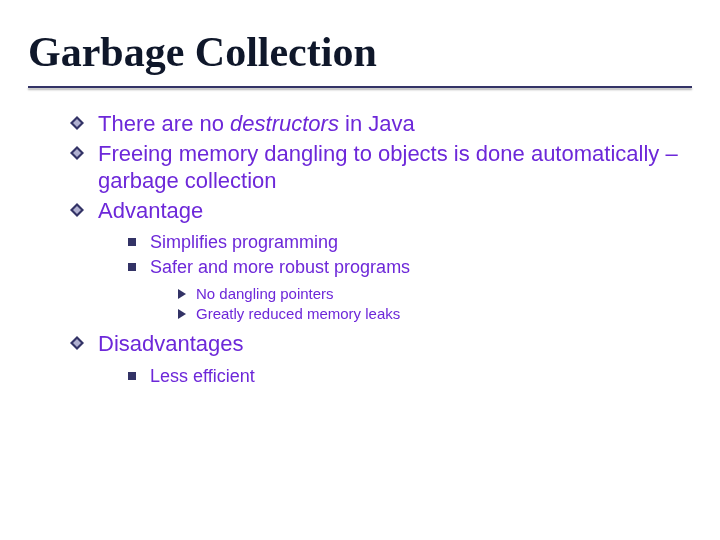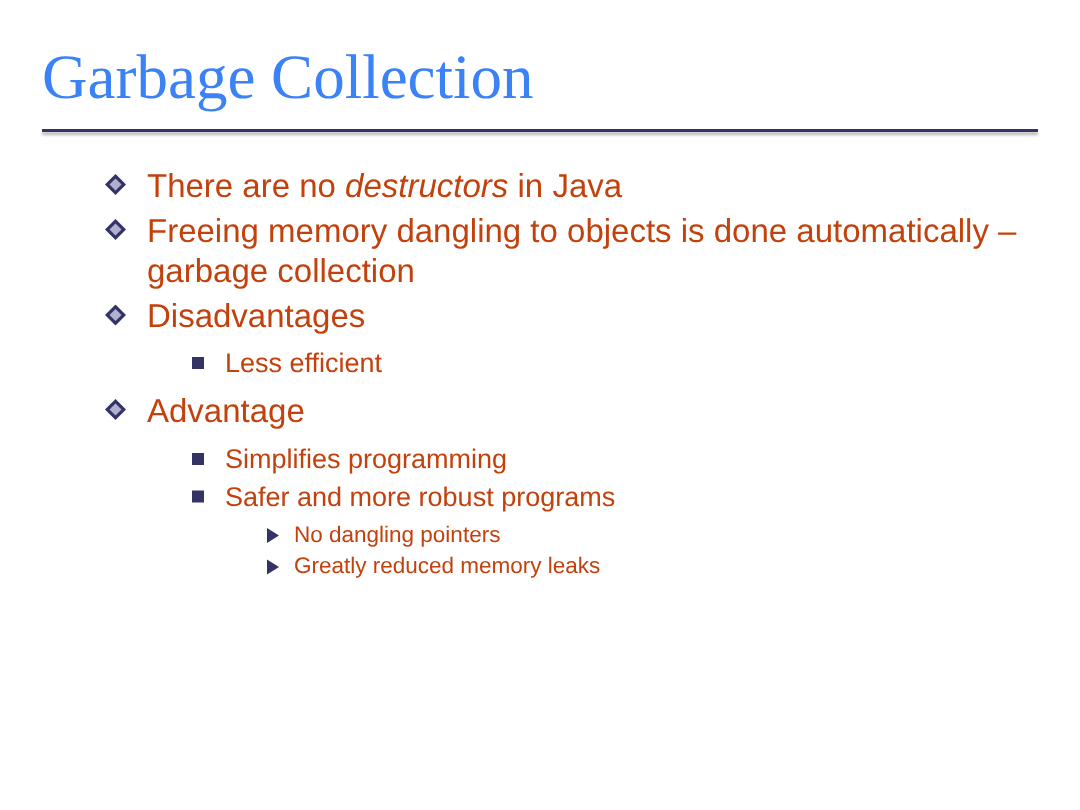--- a/index.html
+++ b/index.html
@@ -10,32 +10,32 @@
     font-family: Verdana, Geneva, sans-serif;
     position: relative;
     overflow: hidden;
   }
   .title-wrap {
     padding: 28px 20px 6px 28px;
   }
   .title {
     font-family: "Times New Roman", Times, serif;
     font-size: 42px;
-    color: #3b82f6;
-    font-weight: normal;
+    color: #0f172a;
+    font-weight: bold;
   }
   .underline {
     height: 2px;
     background: #333366;
     margin: 4px 28px 0 28px;
     box-shadow: 0 2px 2px rgba(0,0,0,0.3);
   }
   .content {
     padding: 22px 40px 0 70px;
-    color: #c2410c;
+    color: #6d28d9;
   }
   .lvl1 {
     list-style: none;
   }
   .lvl1 > li {
     font-size: 22px;
     line-height: 1.25;
     position: relative;
     padding-left: 28px;
     margin-bottom: 2px;
@@ -117,35 +117,20 @@
       </span>
       <span>Freeing memory dangling to objects is done automatically – garbage collection</span>
     </li>
     <li>
       <span class="diamond">
         <svg viewBox="0 0 14 14">
             <polygon points="7,0 14,7 7,14 0,7" fill="#333366"></polygon>
             <polygon points="7,3 11,7 7,11 3,7" fill="#b0b0d0"></polygon>
           </svg>
       </span>
-      <span>Disadvantages</span>
-      <ul class="lvl2">
-        <li>
-          <span class="sq"></span>
-          <span>Less efficient</span>
-        </li>
-      </ul>
-    </li>
-    <li>
-      <span class="diamond">
-        <svg viewBox="0 0 14 14">
-            <polygon points="7,0 14,7 7,14 0,7" fill="#333366"></polygon>
-            <polygon points="7,3 11,7 7,11 3,7" fill="#b0b0d0"></polygon>
-          </svg>
-      </span>
       <span>Advantage</span>
       <ul class="lvl2">
         <li>
           <span class="sq"></span>
           <span>Simplifies programming</span>
         </li>
         <li>
           <span class="sq"></span>
           <span>Safer and more robust programs</span>
           <ul class="lvl3">
@@ -154,14 +139,29 @@
               <span>No dangling pointers</span>
             </li>
             <li>
               <span class="tri"></span>
               <span>Greatly reduced memory leaks</span>
             </li>
           </ul>
         </li>
       </ul>
     </li>
+    <li>
+      <span class="diamond">
+        <svg viewBox="0 0 14 14">
+            <polygon points="7,0 14,7 7,14 0,7" fill="#333366"></polygon>
+            <polygon points="7,3 11,7 7,11 3,7" fill="#b0b0d0"></polygon>
+          </svg>
+      </span>
+      <span>Disadvantages</span>
+      <ul class="lvl2">
+        <li>
+          <span class="sq"></span>
+          <span>Less efficient</span>
+        </li>
+      </ul>
+    </li>
   </ul>
 </div>
 
 </body></html>

